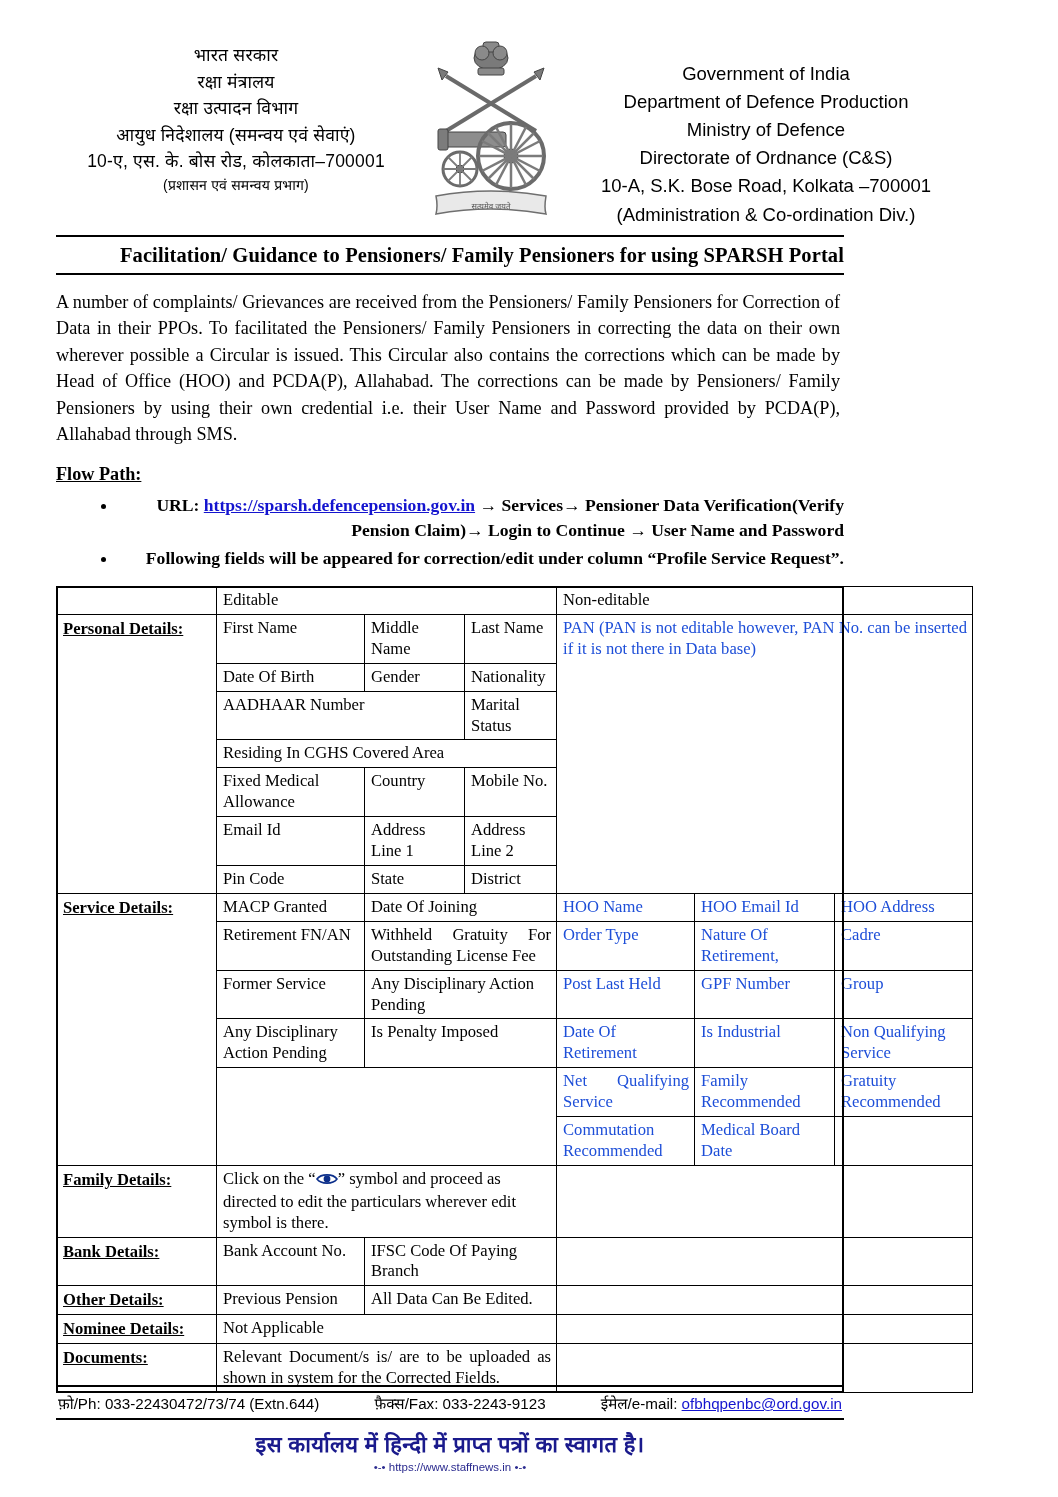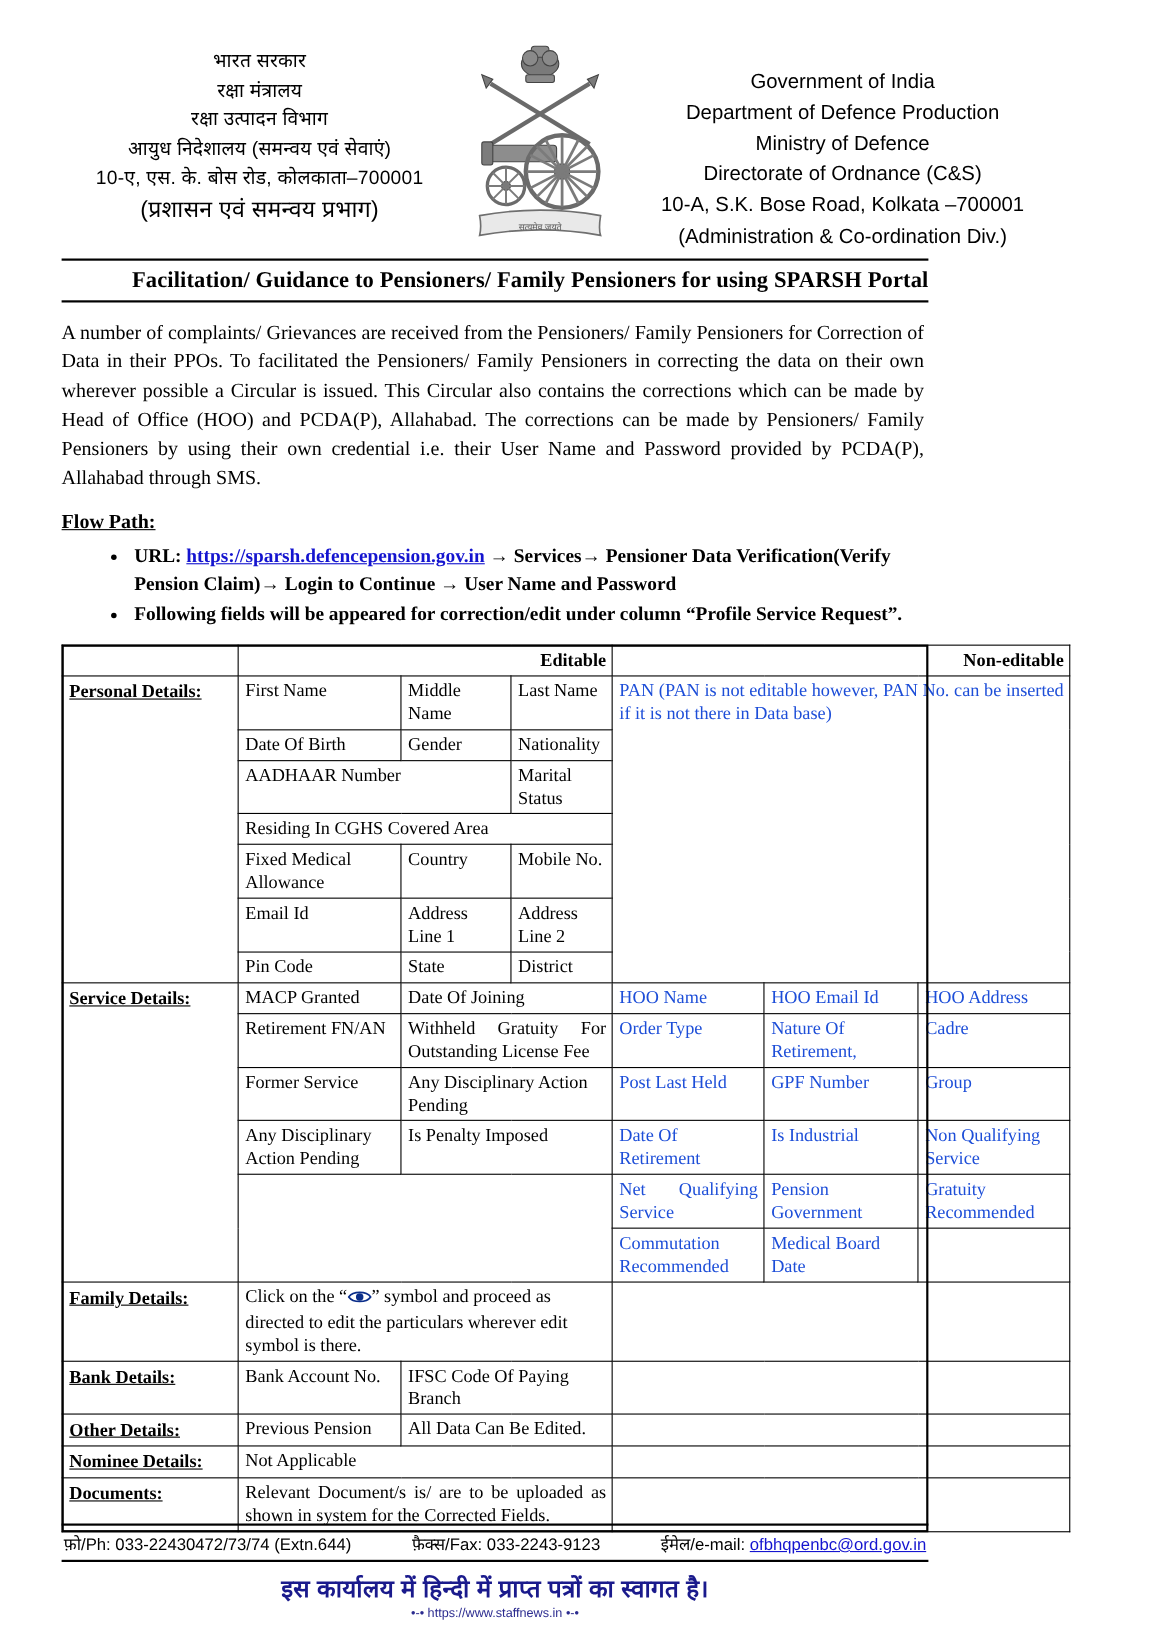--- a/index.html
+++ b/index.html
@@ -31,21 +31,21 @@
   }
   .lh-hindi {
     flex: 0 0 360px;
     text-align: center;
     font-family: "Liberation Sans", sans-serif;
     font-size: 17.5px;
     line-height: 1.52;
     padding-top: 8px;
     letter-spacing: 0.2px;
   }
-  .lh-hindi div:last-child { font-size: 21px; }
+  .lh-hindi div:last-child { font-size: 14px; }
   .lh-emblem {
     flex: 0 0 150px;
     display: flex;
     align-items: flex-start;
     justify-content: center;
     padding-top: 2px;
   }
   .lh-eng {
     flex: 0 0 400px;
     text-align: center;
@@ -85,20 +85,21 @@
     font-weight: bold;
     text-decoration: underline;
     margin-top: 16px;
   }
   ul.flow {
     margin: 8px 0 0 0;
     padding-left: 62px;
     font-size: 17.6px;
     font-weight: bold;
     line-height: 1.44;
+    text-align: right;
   }
   ul.flow li { margin-bottom: 2px; padding-left: 4px; }
   a.link {
     color: #1414cf;
     text-decoration: underline;
   }
   .arrow { font-weight: bold; }
 
   
   table.main {
@@ -114,22 +115,22 @@
     font-size: 16.6px;
     line-height: 1.26;
   }
   .rowlabel {
     font-weight: bold;
     text-decoration: underline;
     font-size: 17px;
     padding-top: 4px !important;
   }
   .hdr {
-    text-align: right;
-    font-weight: bold;
+    text-align: left;
+    font-weight: normal;
     font-size: 17.2px;
   }
   .red { color: #1d4ed8; }
   .just { text-align: justify; }
   .blank { }
 
   
   .tablewrap { position: relative; }
   .tablewrap::after {
     content: "";
@@ -341,21 +342,21 @@
     <tr>
       <td>Any Disciplinary Action Pending</td>
       <td colspan="2">Is Penalty Imposed</td>
       <td class="red">Date Of Retirement</td>
       <td class="red">Is Industrial</td>
       <td class="red">Non Qualifying Service</td>
     </tr>
     <tr>
       <td colspan="3" rowspan="2" class="blank"></td>
       <td class="red just">Net Qualifying Service</td>
-      <td class="red">Pension Government</td>
+      <td class="red">Family Recommended</td>
       <td class="red">Gratuity Recommended</td>
     </tr>
     <tr>
       <td class="red">Commutation Recommended</td>
       <td class="red">Medical Board Date</td>
       <td class="blank"></td>
     </tr>
 
     <tr>
       <td class="rowlabel">Family Details:</td>

